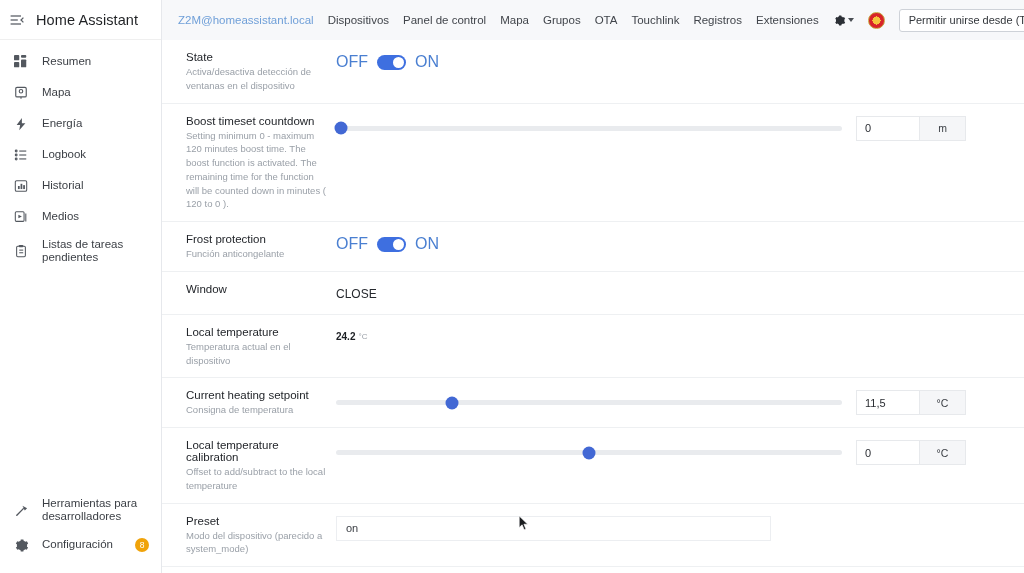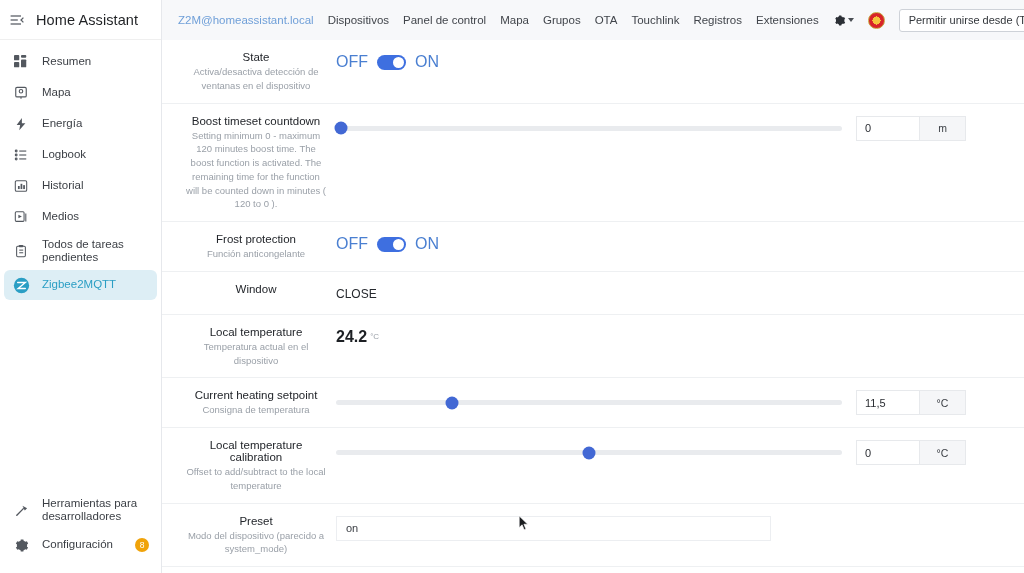--- a/index.html
+++ b/index.html
@@ -73,38 +73,38 @@
   .content {
     margin: 0 12px 0 0; background: #ffffff;
     flex: 1 1 auto; overflow: hidden; position: relative;
   }
   .row {
     display: flex; align-items: flex-start;
     padding: 10px 16px 10px 24px;
     border-bottom: 1px solid #eef0f2;
     min-height: 40px;
   }
-  .row-label { width: 150px; flex: 0 0 150px; padding-right: 10px; padding-top: 1px; text-align: center; }
+  .row-label { width: 150px; flex: 0 0 150px; padding-right: 10px; padding-top: 1px; }
   .row-title { font-size: 11.5px; color: #23262b; margin-bottom: 2px; }
   .row-desc { font-size: 9.5px; color: #9aa0a8; line-height: 1.45; }
   .row-ctrl { flex: 1 1 auto; display: flex; align-items: center; padding-top: 2px; min-height: 22px; }
 
   .toggle-group { display: flex; align-items: center; gap: 9px; }
   .tg-lb { font-size: 16px; color: #4a7fd1; }
   .switch {
     width: 29px; height: 15px; border-radius: 9px; background: #3e6fe0;
     position: relative; cursor: pointer;
   }
   .switch .knob {
     position: absolute; top: 2px; right: 2px; width: 11px; height: 11px;
     border-radius: 50%; background: #fff;
   }
 
   .value-text { font-size: 12px; color: #26292e; }
-  .value-strong { font-size: 16px; color: #1d2024; font-weight: bold; }
+  .value-strong { font-size: 10px; color: #1d2024; font-weight: bold; }
   .unit-sm { font-size: 8px; color: #9aa0a8; margin-left: 3px; }
 
   .slider-wrap { flex: 1 1 auto; display: flex; align-items: center; max-width: 630px; }
   .track {
     position: relative; flex: 1 1 auto; height: 5px; border-radius: 3px; background: #e9ebee;
     margin-right: 14px; cursor: pointer;
   }
   .thumb {
     position: absolute; top: 50%; width: 13px; height: 13px; border-radius: 50%;
     background: #4268d4; transform: translate(-50%, -50%); cursor: pointer;
@@ -217,32 +217,23 @@
 
       <div class="sb-item two-line">
         <span class="ic">
           <svg width="14" height="14" viewBox="0 0 16 16" fill="none" stroke="#53585f" stroke-width="1.2">
               <rect x="3" y="2.5" width="10" height="12" rx="1.3"></rect>
               <rect x="5.5" y="1" width="5" height="2.6" rx="0.8" fill="#53585f" stroke="none"></rect>
               <line x1="6" y1="7" x2="10.5" y2="7"></line>
               <line x1="6" y1="10" x2="10.5" y2="10"></line>
             </svg>
         </span>
-        <span class="lb">Todos de tareas pendientes</span>
-      </div>
-
-      <div class="sb-item active">
-        <span class="ic">
-          <svg width="17" height="17" viewBox="0 0 20 20">
-              <circle cx="10" cy="10" r="9" fill="#2a9ec4"></circle>
-              <path d="M5.5 6.5 L14.5 6.5 L6 13.5 L14.5 13.5" stroke="#fff" stroke-width="1.6" fill="none" stroke-linecap="round"></path>
-            </svg>
-        </span>
-        <span class="lb">Zigbee2MQTT</span>
-      </div>
+        <span class="lb">Listas de tareas pendientes</span>
+      </div>
+
     </div>
 
     <div class="sb-bottom">
       <div class="sb-item two-line">
         <span class="ic">
           <svg width="15" height="15" viewBox="0 0 16 16" fill="none" stroke="#53585f" stroke-width="1.5" stroke-linecap="round">
               <line x1="3" y1="13" x2="10" y2="6"></line>
               <path d="M9 3 L14 5.5 L11.5 8 Z" fill="#53585f" stroke="none"></path>
             </svg>
         </span>

